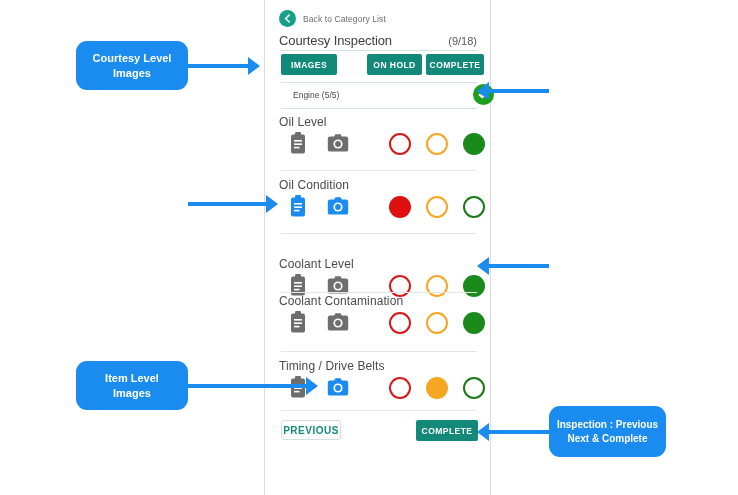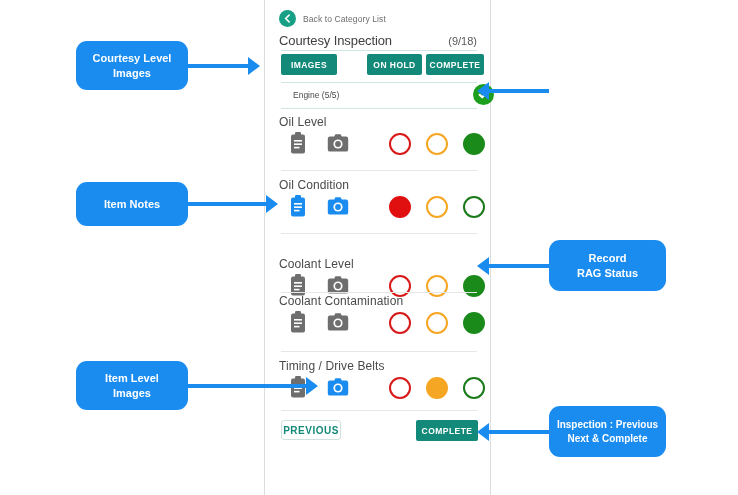--- a/index.html
+++ b/index.html
@@ -246,42 +246,34 @@
   </div>
 
   <div class="callout" style="left:76px;top:41px;width:112px;height:49px;">
     <span>
       <span>Courtesy Level</span><br><span>Images</span>
     </span>
   </div>
   <div class="connector" style="left:188px;top:63.5px;width:60px;"></div>
   <div class="arrowhead arrow-right" style="left:248px;top:56.5px;"></div>
 
-  <div class="callout" style="left:76px;top:182px;width:112px;height:44px;">
-    <span>Item Notes</span>
-  </div>
   <div class="connector" style="left:188px;top:202px;width:78px;"></div>
   <div class="arrowhead arrow-right" style="left:266px;top:195px;"></div>
 
   <div class="callout" style="left:76px;top:361px;width:112px;height:49px;">
     <span>
       <span>Item Level</span><br><span>Images</span>
     </span>
   </div>
   <div class="connector" style="left:188px;top:383.5px;width:118px;"></div>
   <div class="arrowhead arrow-right" style="left:306px;top:376.5px;"></div>
 
   <div class="connector" style="left:489px;top:88.5px;width:60px;"></div>
   <div class="arrowhead arrow-left" style="left:477px;top:81.5px;"></div>
 
-  <div class="callout" style="left:549px;top:240px;width:117px;height:51px;">
-    <span>
-      <span>Record</span><br><span>RAG Status</span>
-    </span>
-  </div>
   <div class="connector" style="left:489px;top:263.5px;width:60px;"></div>
   <div class="arrowhead arrow-left" style="left:477px;top:256.5px;"></div>
 
   <div class="callout" style="left:549px;top:406px;width:117px;height:51px;font-size:10px;line-height:14px;">
     <span>
       <span>Inspection : Previous</span><br><span>Next &amp; Complete</span>
     </span>
   </div>
   <div class="connector" style="left:489px;top:429.5px;width:60px;"></div>
   <div class="arrowhead arrow-left" style="left:477px;top:422.5px;"></div>

